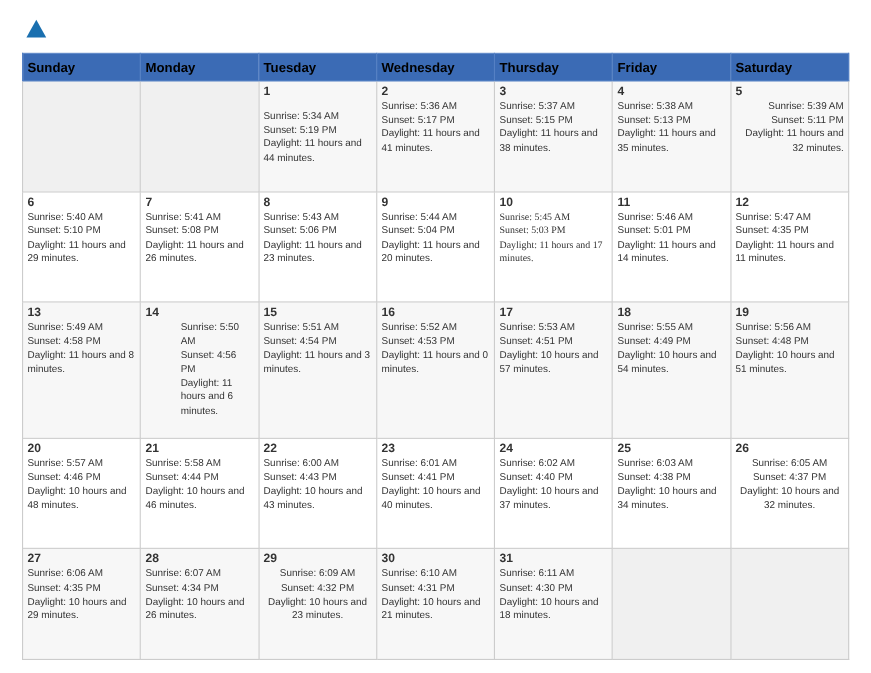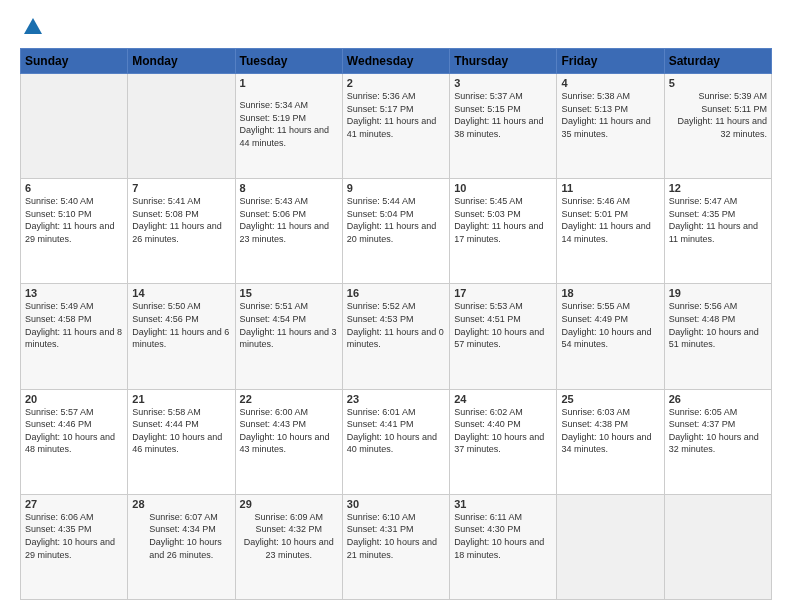--- a/index.html
+++ b/index.html
@@ -189,21 +189,21 @@
 Daylight: 11 hours and 23 minutes.</div>
           </td>
           <td>
             <span class="day-num">9</span>
             <div class="day-info" style="white-space: pre-line;">Sunrise: 5:44 AM
 Sunset: 5:04 PM
 Daylight: 11 hours and 20 minutes.</div>
           </td>
           <td>
             <span class="day-num">10</span>
-            <div class="day-info" style="white-space: pre-line;">Sunrise: 5:45 AM
+            <div class="day-info" style="white-space: pre-line; font-family: Liberation Serif, serif;">Sunrise: 5:45 AM
 Sunset: 5:03 PM
 Daylight: 11 hours and 17 minutes.</div>
           </td>
           <td>
             <span class="day-num">11</span>
             <div class="day-info" style="white-space: pre-line;">Sunrise: 5:46 AM
 Sunset: 5:01 PM
 Daylight: 11 hours and 14 minutes.</div>
           </td>
           <td>
@@ -215,21 +215,21 @@
         </tr>
         <tr>
           <td>
             <span class="day-num">13</span>
             <div class="day-info" style="white-space: pre-line;">Sunrise: 5:49 AM
 Sunset: 4:58 PM
 Daylight: 11 hours and 8 minutes.</div>
           </td>
           <td>
             <span class="day-num">14</span>
-            <div class="day-info" style="white-space: pre-line;">Sunrise: 5:50 AM
+            <div class="day-info" style="white-space: pre-line; margin-left: 32px;">Sunrise: 5:50 AM
 Sunset: 4:56 PM
 Daylight: 11 hours and 6 minutes.</div>
           </td>
           <td>
             <span class="day-num">15</span>
             <div class="day-info" style="white-space: pre-line;">Sunrise: 5:51 AM
 Sunset: 4:54 PM
 Daylight: 11 hours and 3 minutes.</div>
           </td>
           <td>
@@ -289,35 +289,35 @@
 Daylight: 10 hours and 37 minutes.</div>
           </td>
           <td>
             <span class="day-num">25</span>
             <div class="day-info" style="white-space: pre-line;">Sunrise: 6:03 AM
 Sunset: 4:38 PM
 Daylight: 10 hours and 34 minutes.</div>
           </td>
           <td>
             <span class="day-num">26</span>
-            <div class="day-info" style="white-space: pre-line;">Sunrise: 6:05 AM
+            <div class="day-info" style="white-space: pre-line; text-align: center;">Sunrise: 6:05 AM
 Sunset: 4:37 PM
 Daylight: 10 hours and 32 minutes.</div>
           </td>
         </tr>
         <tr>
           <td>
             <span class="day-num">27</span>
             <div class="day-info" style="white-space: pre-line;">Sunrise: 6:06 AM
 Sunset: 4:35 PM
 Daylight: 10 hours and 29 minutes.</div>
           </td>
           <td>
             <span class="day-num">28</span>
-            <div class="day-info" style="white-space: pre-line; margin-left: 17px;">Sunrise: 6:07 AM
+            <div class="day-info" style="white-space: pre-line;">Sunrise: 6:07 AM
 Sunset: 4:34 PM
 Daylight: 10 hours and 26 minutes.</div>
           </td>
           <td>
             <span class="day-num">29</span>
             <div class="day-info" style="white-space: pre-line; text-align: center;">Sunrise: 6:09 AM
 Sunset: 4:32 PM
 Daylight: 10 hours and 23 minutes.</div>
           </td>
           <td>

